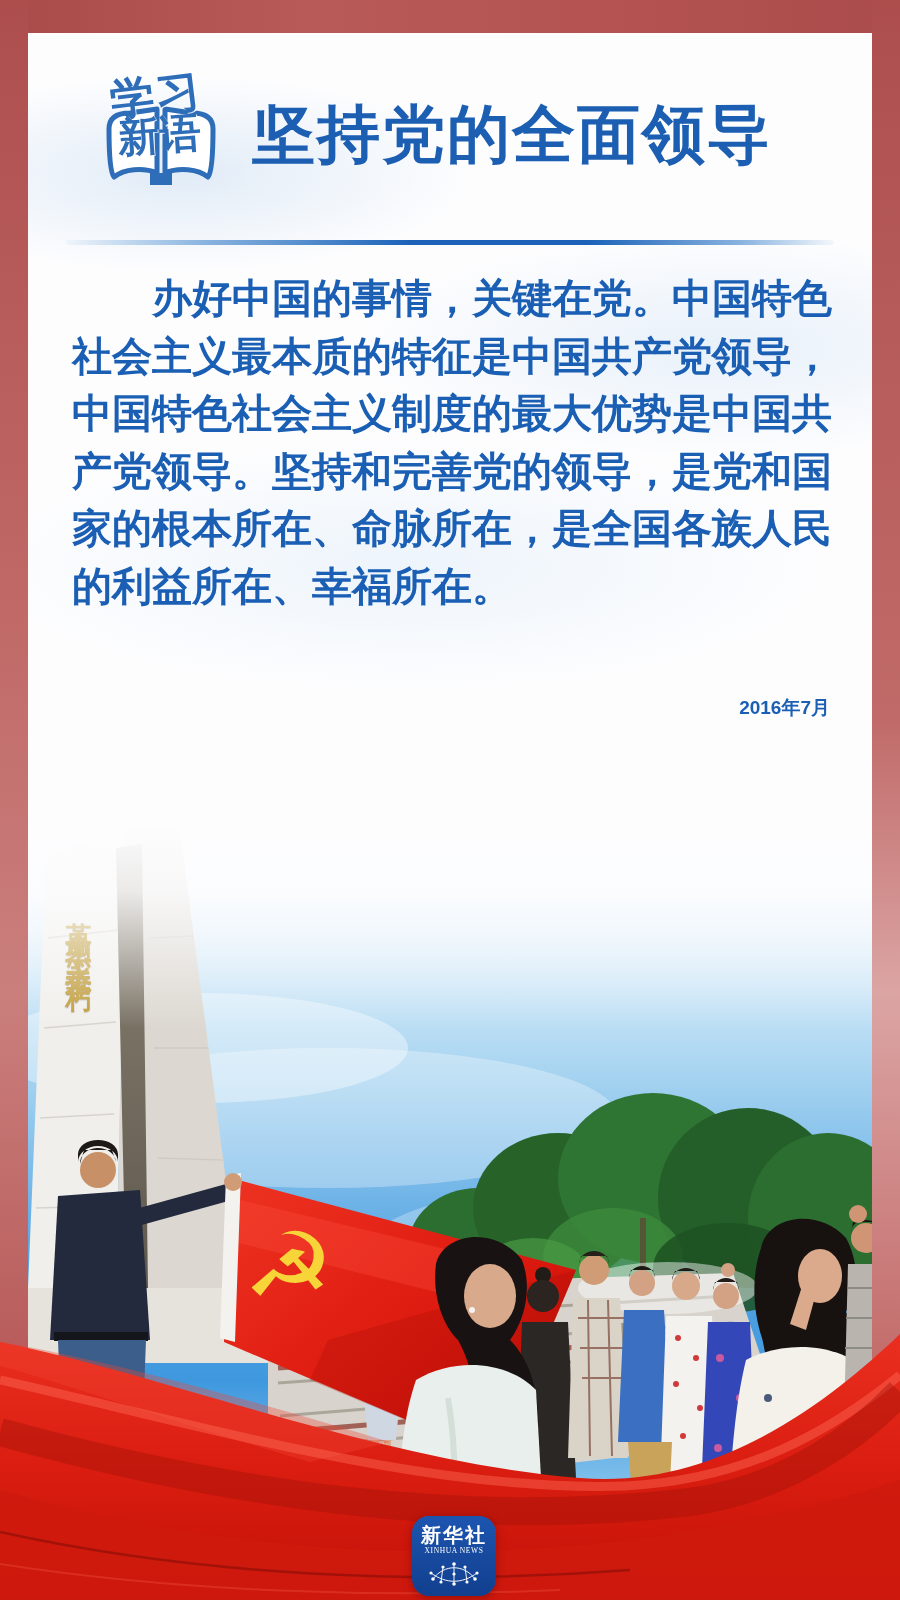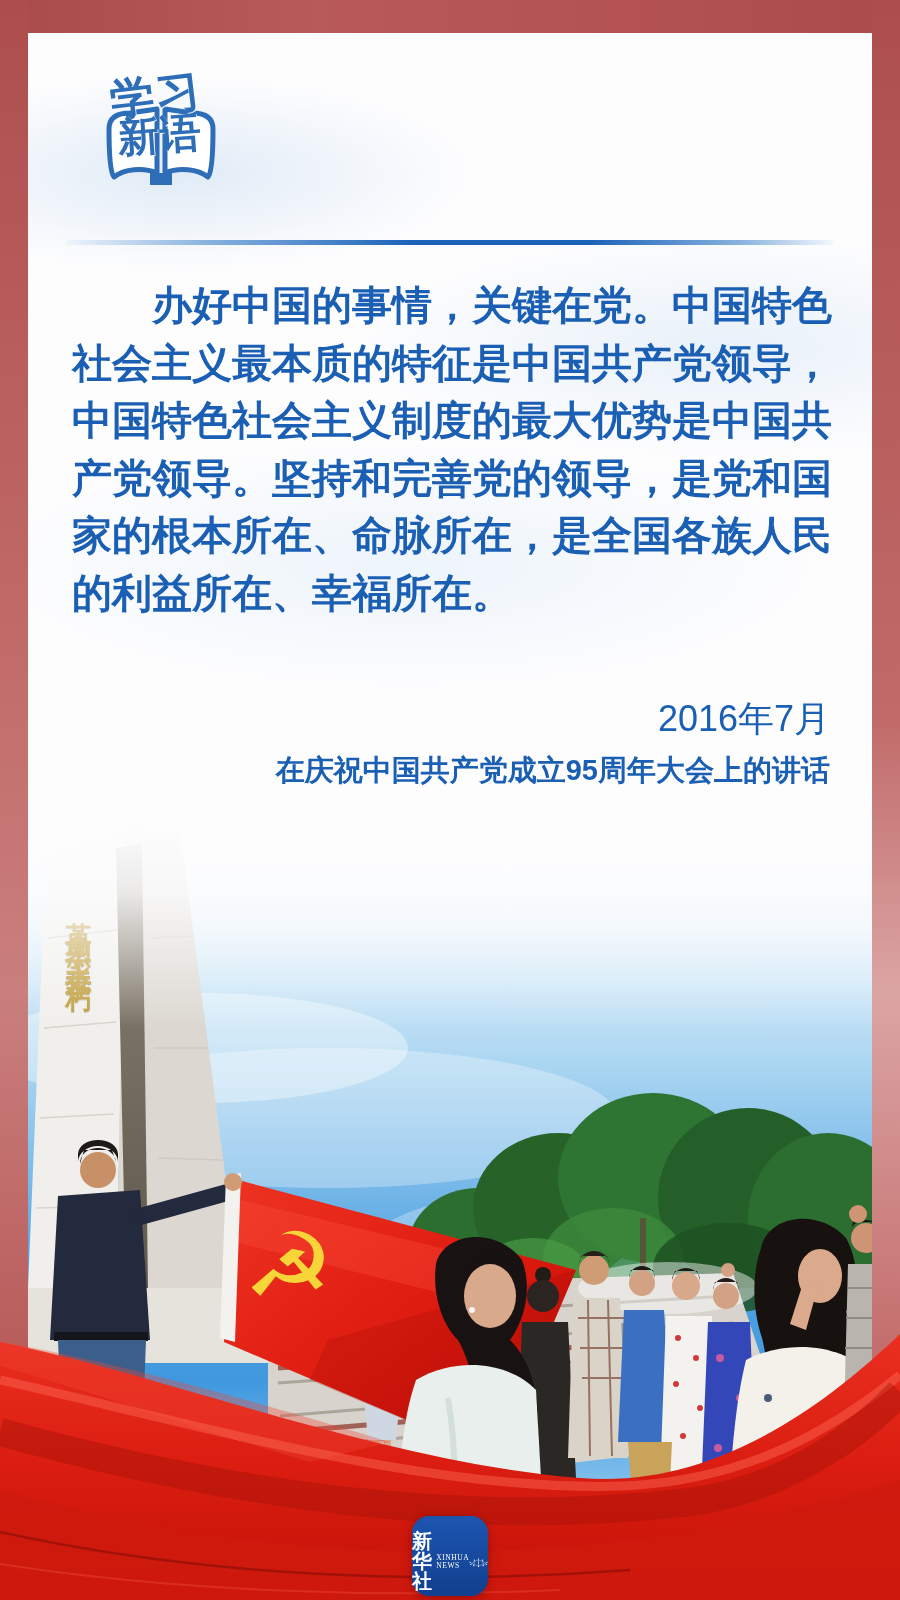--- a/index.html
+++ b/index.html
@@ -25,39 +25,39 @@
   .badge svg{position:absolute;left:0;top:22px;}
   .badge .t1,.badge .t2{position:absolute;color:#2e6db8;font-weight:900;line-height:1;
     text-shadow:1px 1px 0 rgba(255,255,255,.8);}
   .badge .t1{left:16px;top:-4px;font-size:44px;transform:rotate(-7deg);letter-spacing:2px;}
   .badge .t2{left:24px;top:38px;font-size:41px;transform:rotate(-4deg);letter-spacing:1px;}
   .page-title{position:absolute;left:224px;top:62px;width:600px;font-size:63px;line-height:1.25;
     font-weight:900;color:#1c5fb2;letter-spacing:2px;white-space:nowrap;}
   .divider{position:absolute;left:38px;top:207px;width:768px;height:5px;border-radius:3px;
     background:linear-gradient(90deg,rgba(210,228,245,.2) 0%,#8ab4e0 18%,#1b62b8 45%,#1b62b8 68%,#8ab4e0 88%,rgba(210,228,245,.2) 100%);}
   
-  .quote{position:absolute;left:44px;top:244px;width:760px;font-size:40px;line-height:57.5px;
+  .quote{position:absolute;left:44px;top:237px;width:760px;font-size:40px;line-height:57.5px;
     font-weight:700;color:#1a5fb4;text-align:justify;text-justify:inter-ideograph;text-indent:2em;}
   .attattr{position:absolute;right:42px;top:648px;text-align:right;color:#1a5fb4;}
   .attr-author{font-size:40px;font-weight:700;letter-spacing:1px;}
-  .attr-date{font-size:36px;font-weight:400;margin-top:14px;}
+  .attr-date{font-size:19px;font-weight:700;margin-top:14px;}
   .attr-source{font-size:29px;font-weight:700;margin-top:7px;}
   
   .photo{position:absolute;left:0;top:785px;width:844px;height:782px;overflow:hidden;}
   .photo svg.scene{position:absolute;left:0;top:0;}
   .inscription{position:absolute;left:34px;top:84px;height:320px;writing-mode:vertical-rl;
     font-size:26px;font-weight:700;color:#bf9a33;letter-spacing:9px;
     text-shadow:0 1px 1px rgba(90,70,20,.35);}
   .photo .topfade{position:absolute;left:0;top:0;width:844px;height:210px;
     background:linear-gradient(180deg,#fdfdfe 0%,rgba(253,253,254,.85) 35%,rgba(253,253,254,0) 100%);}
   
   .wave{position:absolute;left:0;top:1320px;width:900px;height:280px;z-index:8;}
   
-  .xinhua{position:absolute;left:412px;top:1516px;width:76px;height:80px;border-radius:17px;
-    background:linear-gradient(180deg,#1c55b0,#123f8e);z-index:9;display:flex;flex-direction:row;
+  .xinhua{position:absolute;left:412px;top:1516px;width:84px;height:80px;border-radius:17px;
+    background:linear-gradient(180deg,#1c55b0,#123f8e);z-index:9;display:flex;flex-direction:column;
     align-items:center;justify-content:flex-start;padding-top:9px;box-sizing:border-box;
     box-shadow:0 2px 8px rgba(90,5,5,.45);}
   .xinhua .cn{color:#fff;font-size:20px;font-weight:700;letter-spacing:2px;line-height:1;}
   .xinhua .en{color:#fff;font-size:7.5px;font-family:"Liberation Serif","DejaVu Serif",serif;
     letter-spacing:.6px;margin-top:2px;line-height:1;}
   .xinhua svg{margin-top:3px;}
 </style>
 </head>
 <body>
 
@@ -70,28 +70,28 @@
         <g stroke="#2e6db8" stroke-width="5" fill="#ffffff" stroke-linejoin="round">
           <path d="M15,30 C15,18 24,14 36,14 L63,10 L63,74 C49,68 30,70 20,78 C15,72 15,44 15,30 Z"></path>
           <path d="M119,30 C119,18 110,14 98,14 L71,10 L71,74 C85,68 104,70 114,78 C119,72 119,44 119,30 Z"></path>
         </g>
         <rect x="56" y="74" width="22" height="12" fill="#2e6db8"></rect>
       </svg>
       <span class="t1">学习</span>
       <span class="t2">新语</span>
     </div>
 
+    <div class="page-title">坚持党的全面领导</div>
 
     <div class="divider"></div>
 
     <div class="quote">办好中国的事情，关键在党。中国特色社会主义最本质的特征是中国共产党领导，中国特色社会主义制度的最大优势是中国共产党领导。坚持和完善党的领导，是党和国家的根本所在、命脉所在，是全国各族人民的利益所在、幸福所在。</div>
 
     <div class="attattr">
       <div class="attr-date">2016年7月</div>
-      <div class="attr-source">在庆祝中国共产党成立95周年大会上的讲话</div>
     </div>
 
     <div class="photo">
       <svg class="scene" width="844" height="782" viewBox="0 0 844 782">
         <defs>
           <linearGradient id="sky" x1="0" y1="0" x2="0" y2="1">
             <stop offset="0" stop-color="#ffffff"></stop>
             <stop offset=".14" stop-color="#e3f1fb"></stop>
             <stop offset=".32" stop-color="#a9d5f1"></stop>
             <stop offset=".56" stop-color="#57a6e3"></stop>

